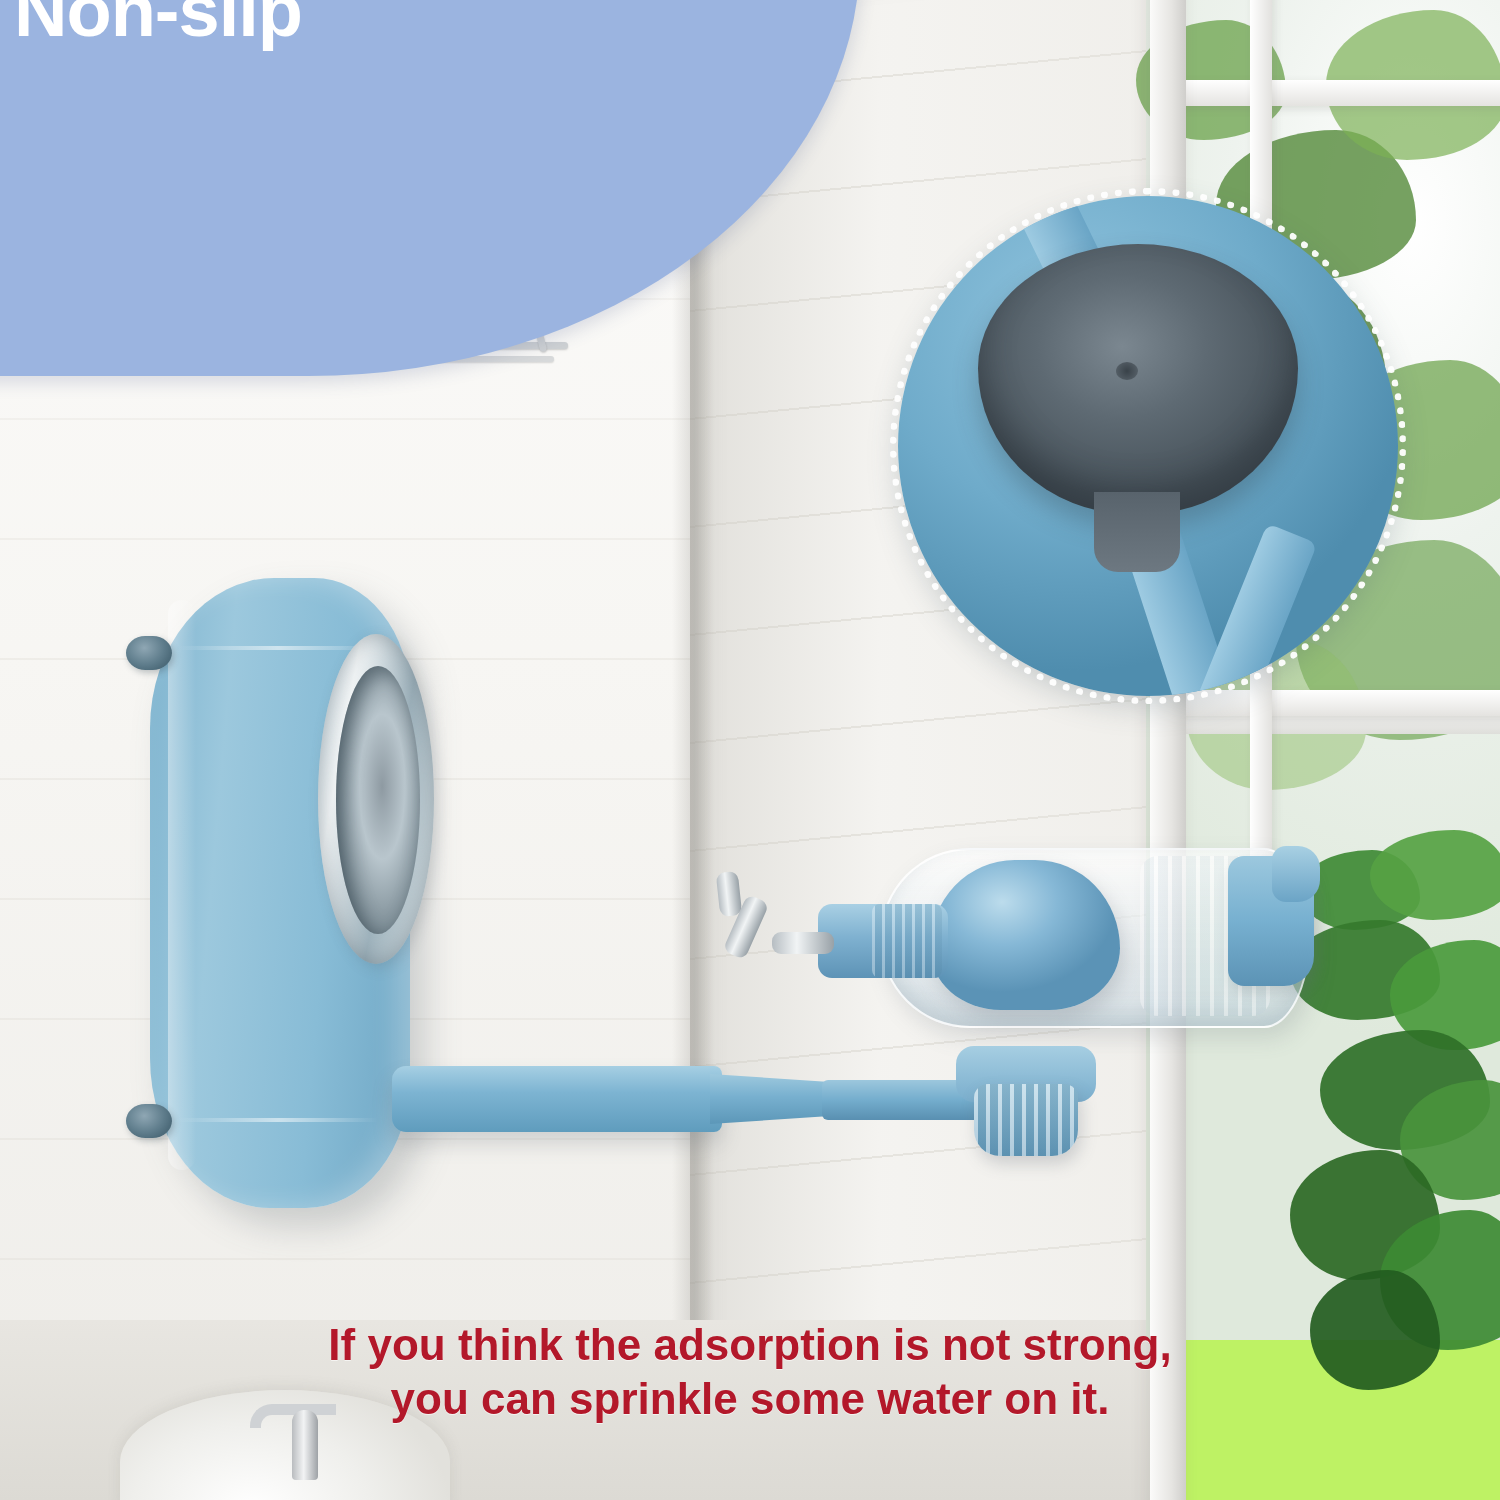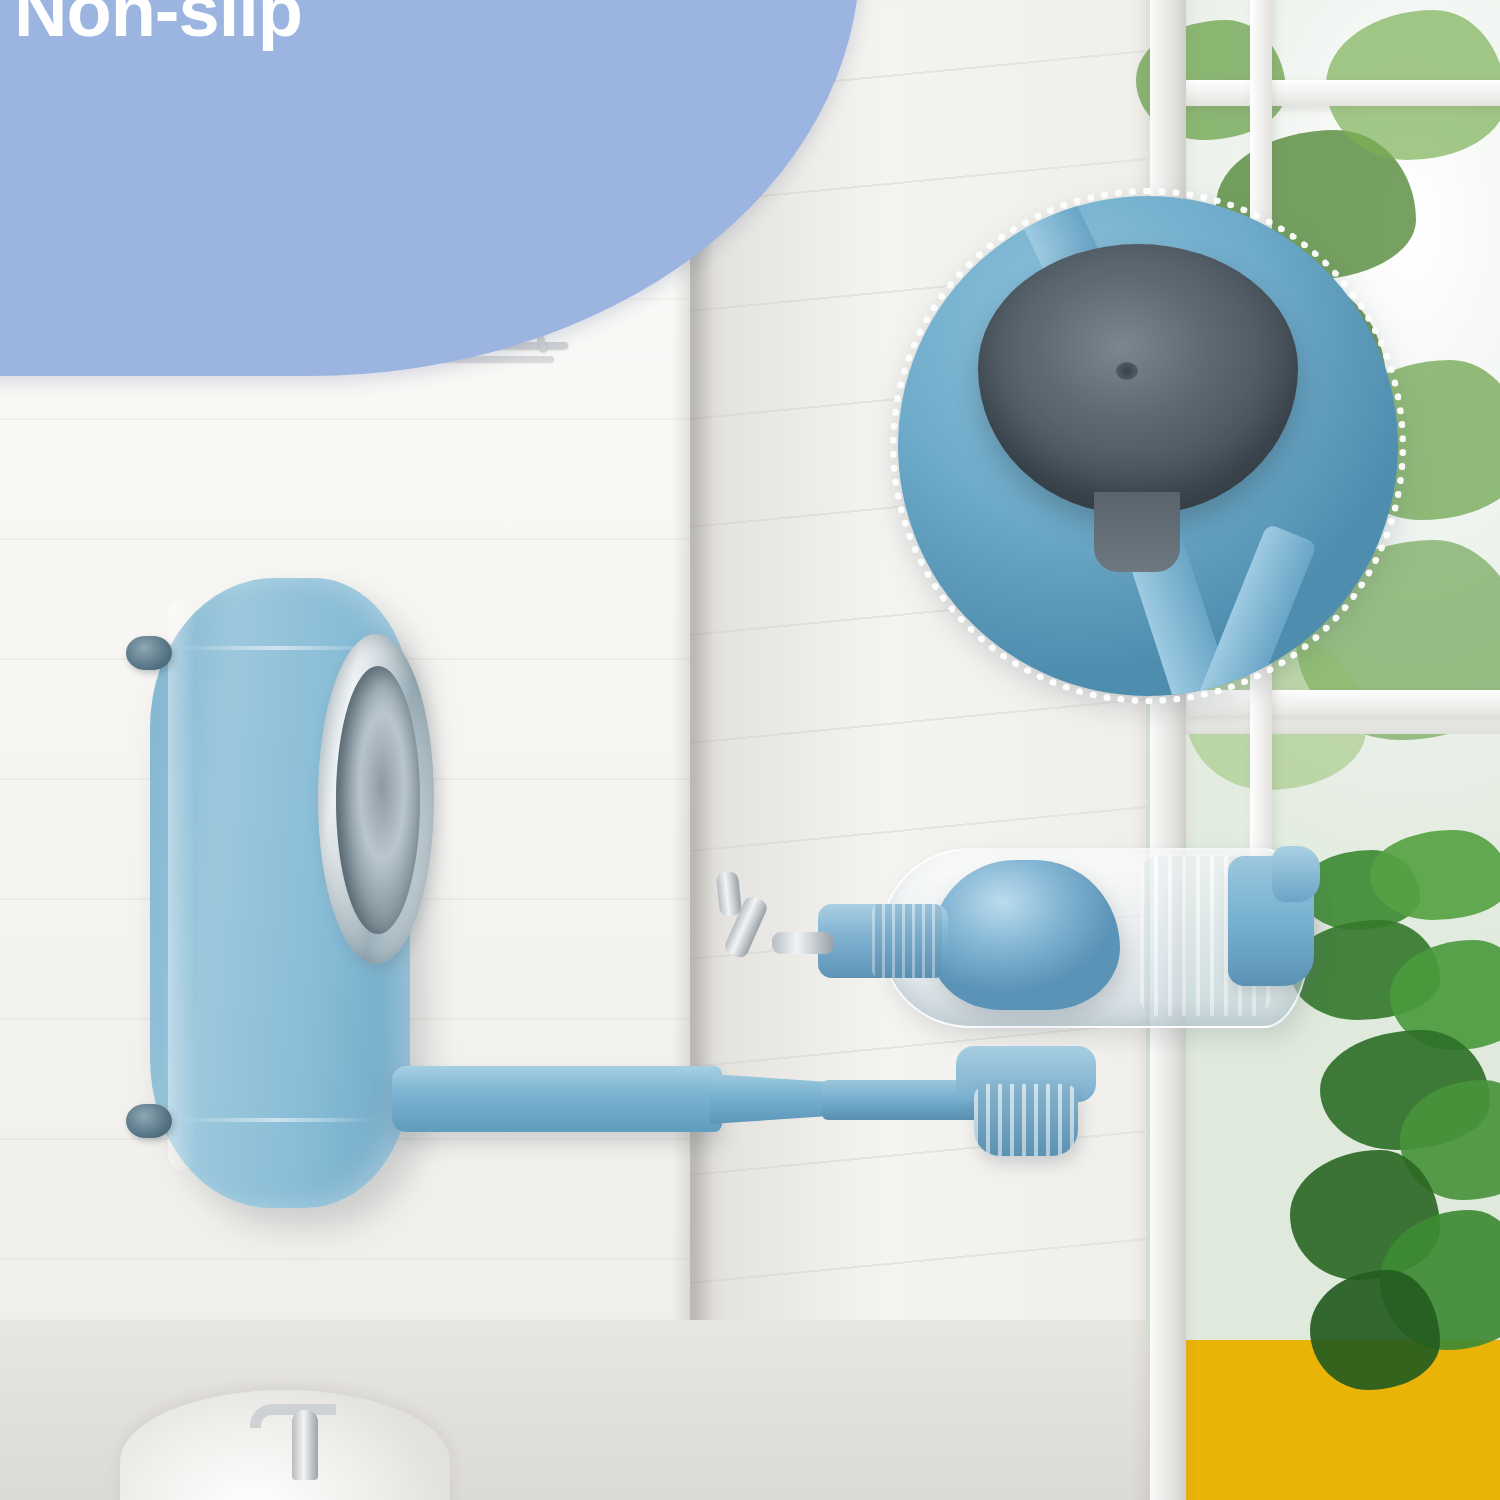--- a/index.html
+++ b/index.html
@@ -8,21 +8,21 @@
     font-family:"Liberation Sans", sans-serif;
     background:#fff;
     overflow:hidden;
     position:relative;
   }
 
   
   #scene {
     position:absolute; inset:0;
     overflow:hidden;
-    background:#eab308;
+    background:#bef264;
     padding-left:45px;
   }
 
   
   .wall-main {
     position:absolute; left:0; top:0; width:1160px; height:1500px;
     background:
       linear-gradient(180deg, rgba(255,255,255,0.55) 0%, rgba(246,245,242,0.2) 45%, rgba(228,226,221,0.45) 100%),
       repeating-linear-gradient(0deg,
         #eceae5 0px, #eceae5 2px,
@@ -401,14 +401,18 @@
     <div class="cup-stem"></div>
   </div>
   <div class="callout-ring"></div>
 
   <div class="callout-bubble">
     <div class="bubble-text">
       <div class="bubble-title">Non-slip</div>
     </div>
   </div>
 
+  <div class="bottom-caption">
+    <span>If you think the adsorption is not strong,</span>
+    <span>you can sprinkle some water on it.</span>
+  </div>
 
 </div>
 
 </body></html>

